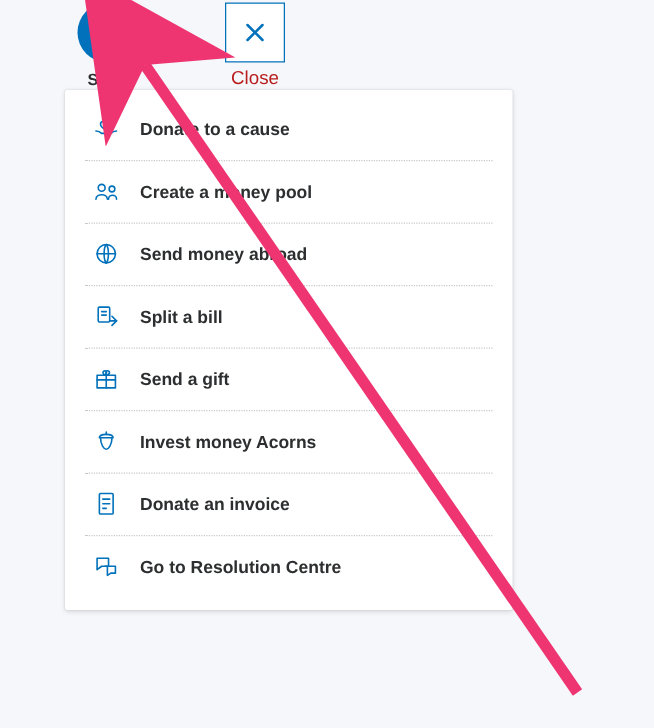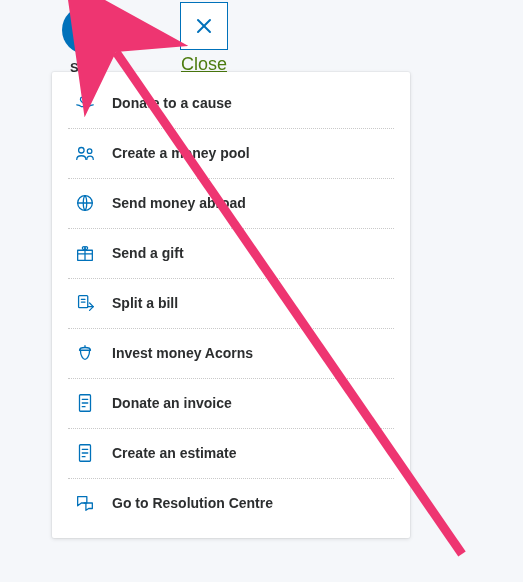--- a/index.html
+++ b/index.html
@@ -50,23 +50,22 @@
     width: 48px;
     height: 48px;
     border: 1px solid #0071ba;
     background: #fff;
     display: flex;
     align-items: center;
     justify-content: center;
   }
   .close-label {
     margin-top: 4px;
-    font-size: 18px;
-    color: #4d7c0f;
-    text-decoration: underline;
+    font-size: 15px;
+    color: #b91c1c;
   }
   .panel {
     position: absolute;
     top: 72px;
     left: 52px;
     width: 358px;
     background: #ffffff;
     box-shadow: 0 1px 4px rgba(0,0,0,0.12), 0 0 0 1px rgba(0,0,0,0.03);
     border-radius: 2px;
     padding: 6px 0 10px 0;
@@ -170,72 +169,63 @@
         <path d="M12 4c2.5 2.5 2.5 13.5 0 16"></path>
         <path d="M12 4c-2.5 2.5-2.5 13.5 0 16"></path>
       </svg>
     </span>
     <span class="menu-label">Send money abroad</span>
   </div>
 
   <div class="menu-item">
     <span class="menu-icon">
       <svg width="22" height="22" viewBox="0 0 24 24" fill="none" stroke="#0071ba" stroke-width="1.4" stroke-linecap="round" stroke-linejoin="round">
+        <rect x="5" y="4" width="10" height="13" rx="1"></rect>
+        <path d="M8 8h4M8 11h4"></path>
+        <path d="M17 12l4 4-4 4"></path>
+        <path d="M21 16h-6"></path>
+      </svg>
+    </span>
+    <span class="menu-label">Split a bill</span>
+  </div>
+
+  <div class="menu-item">
+    <span class="menu-icon">
+      <svg width="22" height="22" viewBox="0 0 24 24" fill="none" stroke="#0071ba" stroke-width="1.4" stroke-linecap="round" stroke-linejoin="round">
         <rect x="4" y="9" width="16" height="11"></rect>
         <path d="M4 13h16"></path>
         <path d="M12 9v11"></path>
         <path d="M12 9c-3 0-4-4-1-4 2 0 1 4 1 4z"></path>
         <path d="M12 9c3 0 4-4 1-4-2 0-1 4-1 4z"></path>
       </svg>
     </span>
     <span class="menu-label">Send a gift</span>
   </div>
 
   <div class="menu-item">
     <span class="menu-icon">
       <svg width="22" height="22" viewBox="0 0 24 24" fill="none" stroke="#0071ba" stroke-width="1.4" stroke-linecap="round" stroke-linejoin="round">
-        <rect x="5" y="4" width="10" height="13" rx="1"></rect>
-        <path d="M8 8h4M8 11h4"></path>
-        <path d="M17 12l4 4-4 4"></path>
-        <path d="M21 16h-6"></path>
-      </svg>
-    </span>
-    <span class="menu-label">Split a bill</span>
-  </div>
-
-  <div class="menu-item">
-    <span class="menu-icon">
-      <svg width="22" height="22" viewBox="0 0 24 24" fill="none" stroke="#0071ba" stroke-width="1.4" stroke-linecap="round" stroke-linejoin="round">
         <path d="M6 9c0-2 3-3 6-3s6 1 6 3H6z"></path>
         <path d="M7 9c0 6 3 10 5 10s5-4 5-10"></path>
         <path d="M12 4v2"></path>
       </svg>
     </span>
     <span class="menu-label">Invest money Acorns</span>
   </div>
 
   <div class="menu-item">
     <span class="menu-icon">
       <svg width="22" height="22" viewBox="0 0 24 24" fill="none" stroke="#0071ba" stroke-width="1.4" stroke-linecap="round" stroke-linejoin="round">
         <rect x="6" y="3" width="12" height="18" rx="1"></rect>
         <path d="M9 8h6M9 12h6M9 16h3"></path>
       </svg>
     </span>
     <span class="menu-label">Donate an invoice</span>
   </div>
 
-  <div class="menu-item">
-    <span class="menu-icon">
-      <svg width="22" height="22" viewBox="0 0 24 24" fill="none" stroke="#0071ba" stroke-width="1.4" stroke-linecap="round" stroke-linejoin="round">
-        <rect x="6" y="3" width="12" height="18" rx="1"></rect>
-        <path d="M9 8h6M9 12h6M9 16h3"></path>
-      </svg>
-    </span>
-    <span class="menu-label">Create an estimate</span>
-  </div>
 
   <div class="menu-item">
     <span class="menu-icon">
       <svg width="22" height="22" viewBox="0 0 24 24" fill="none" stroke="#0071ba" stroke-width="1.4" stroke-linecap="round" stroke-linejoin="round">
         <path d="M4 5h10v7H8l-4 3V5z"></path>
         <path d="M11 12h9v6h-4l-3 2v-8"></path>
       </svg>
     </span>
     <span class="menu-label">Go to Resolution Centre</span>
   </div>

